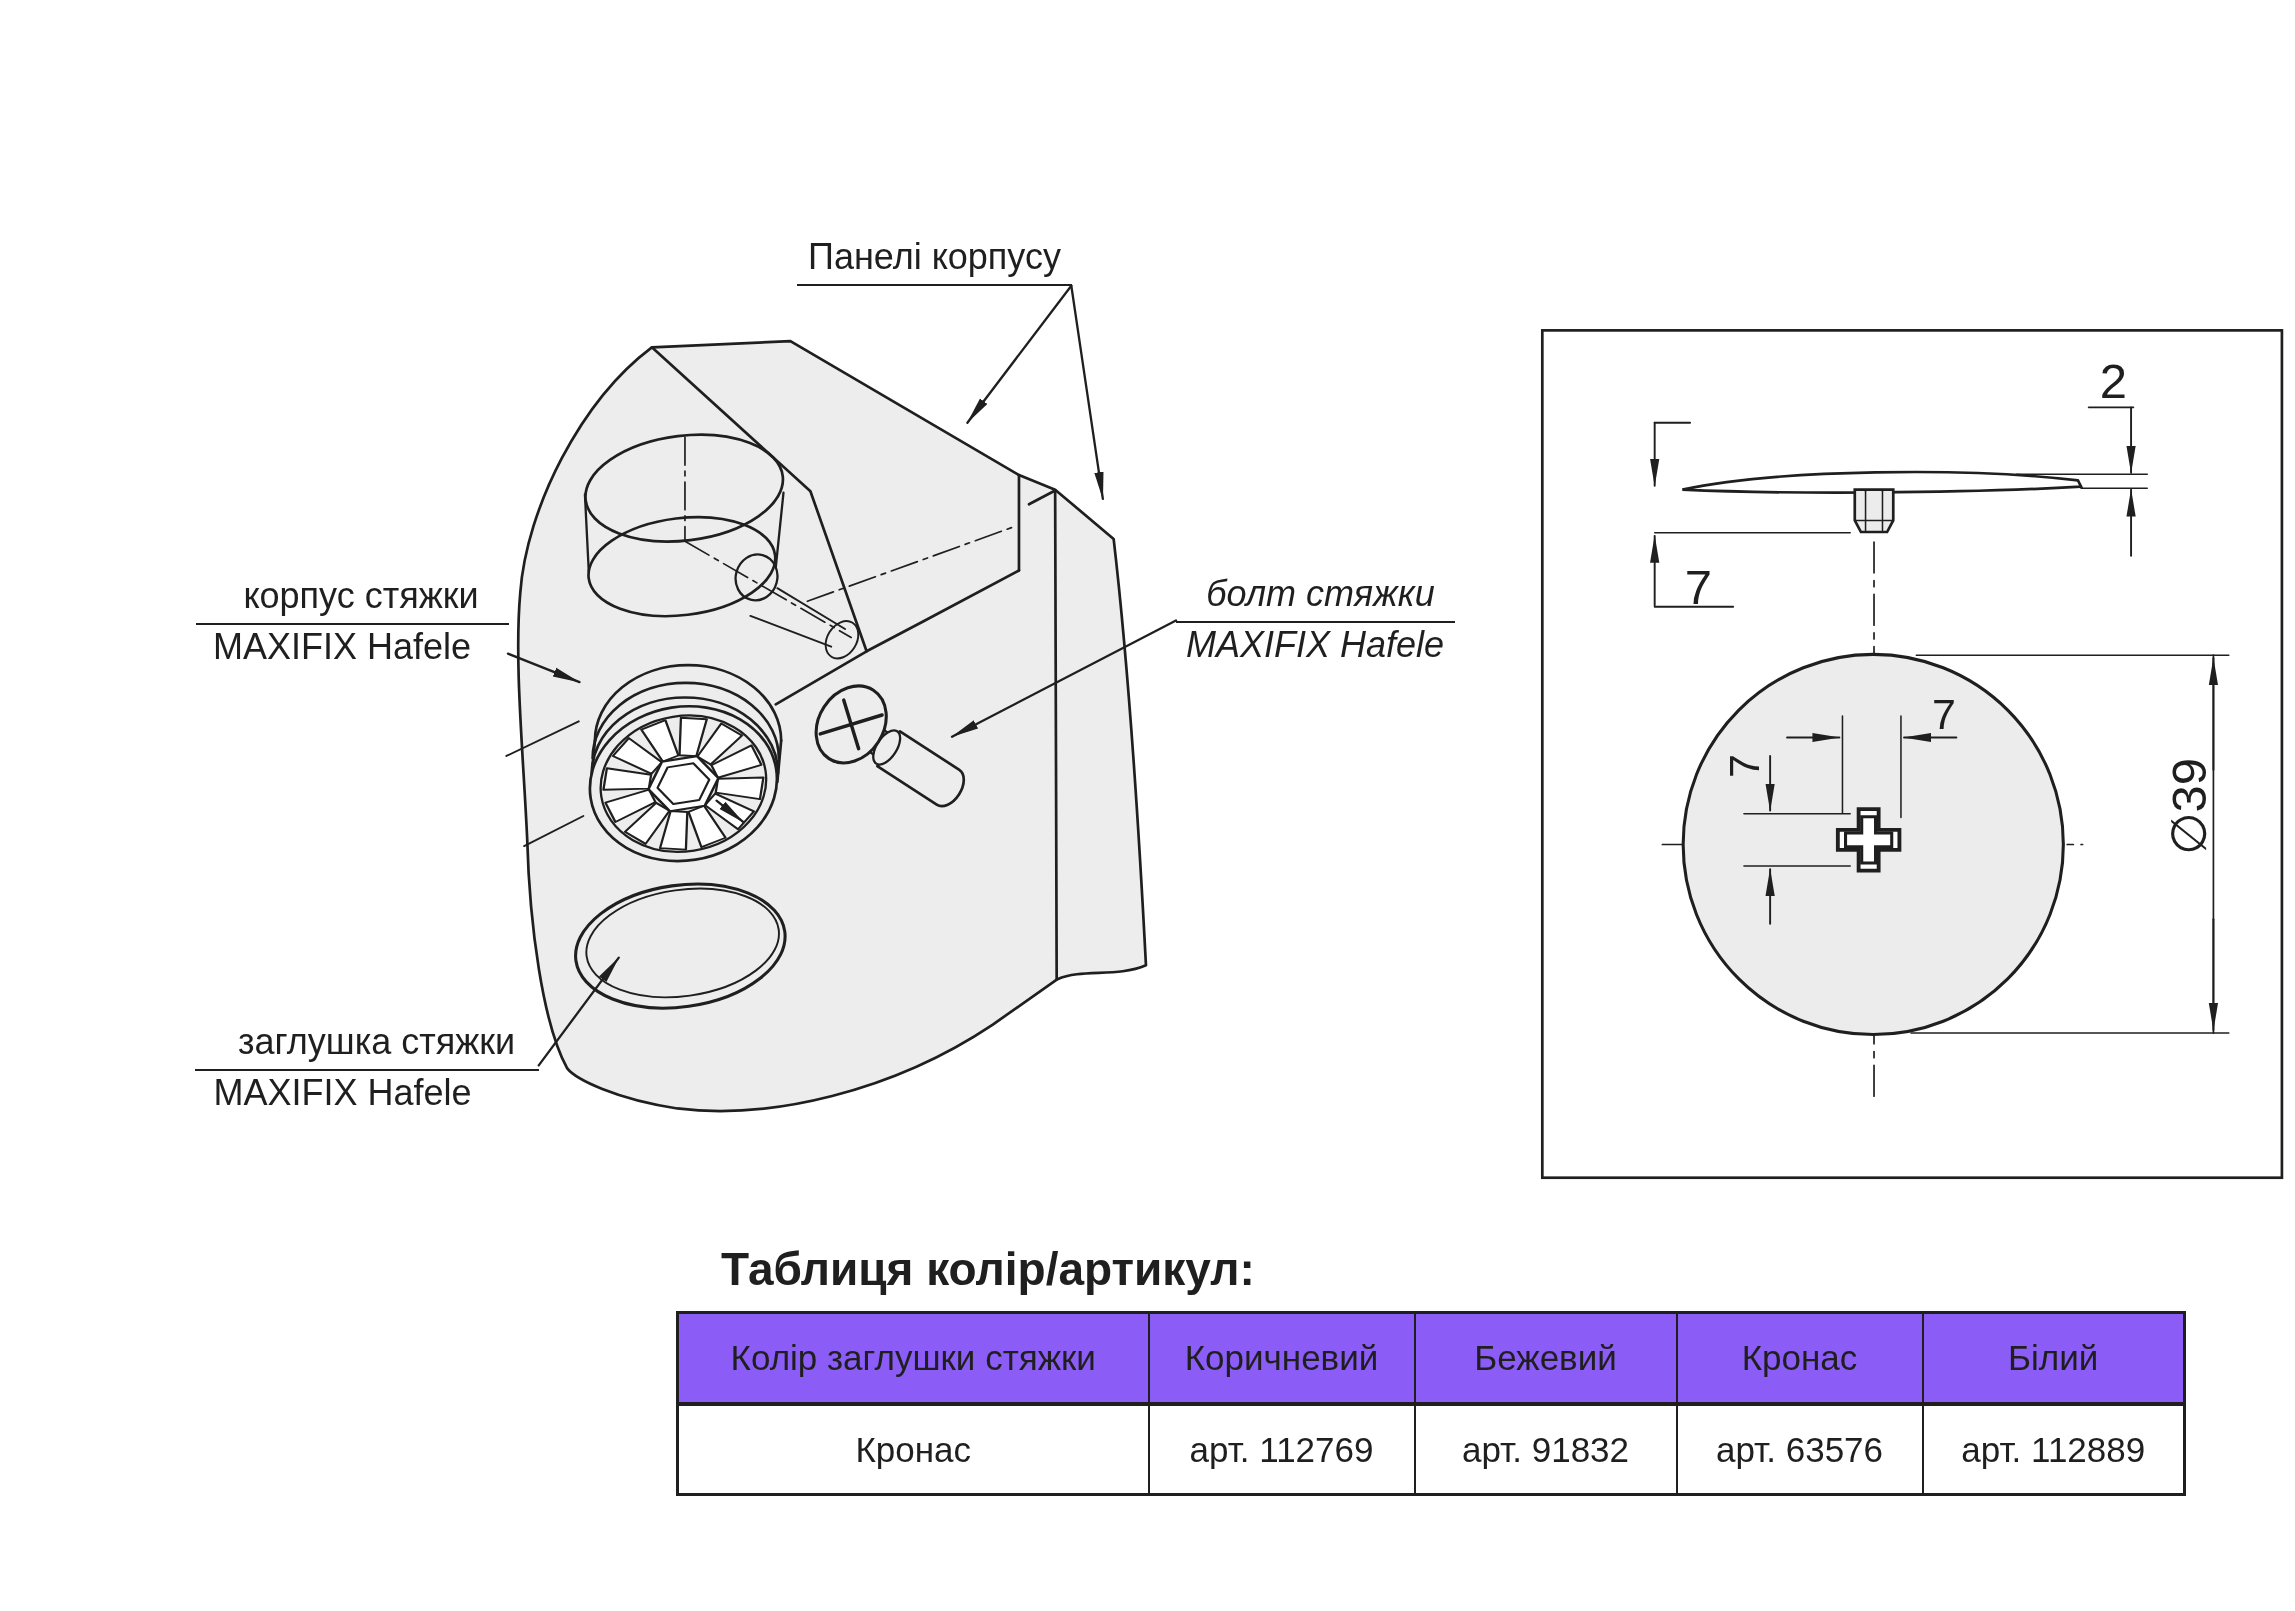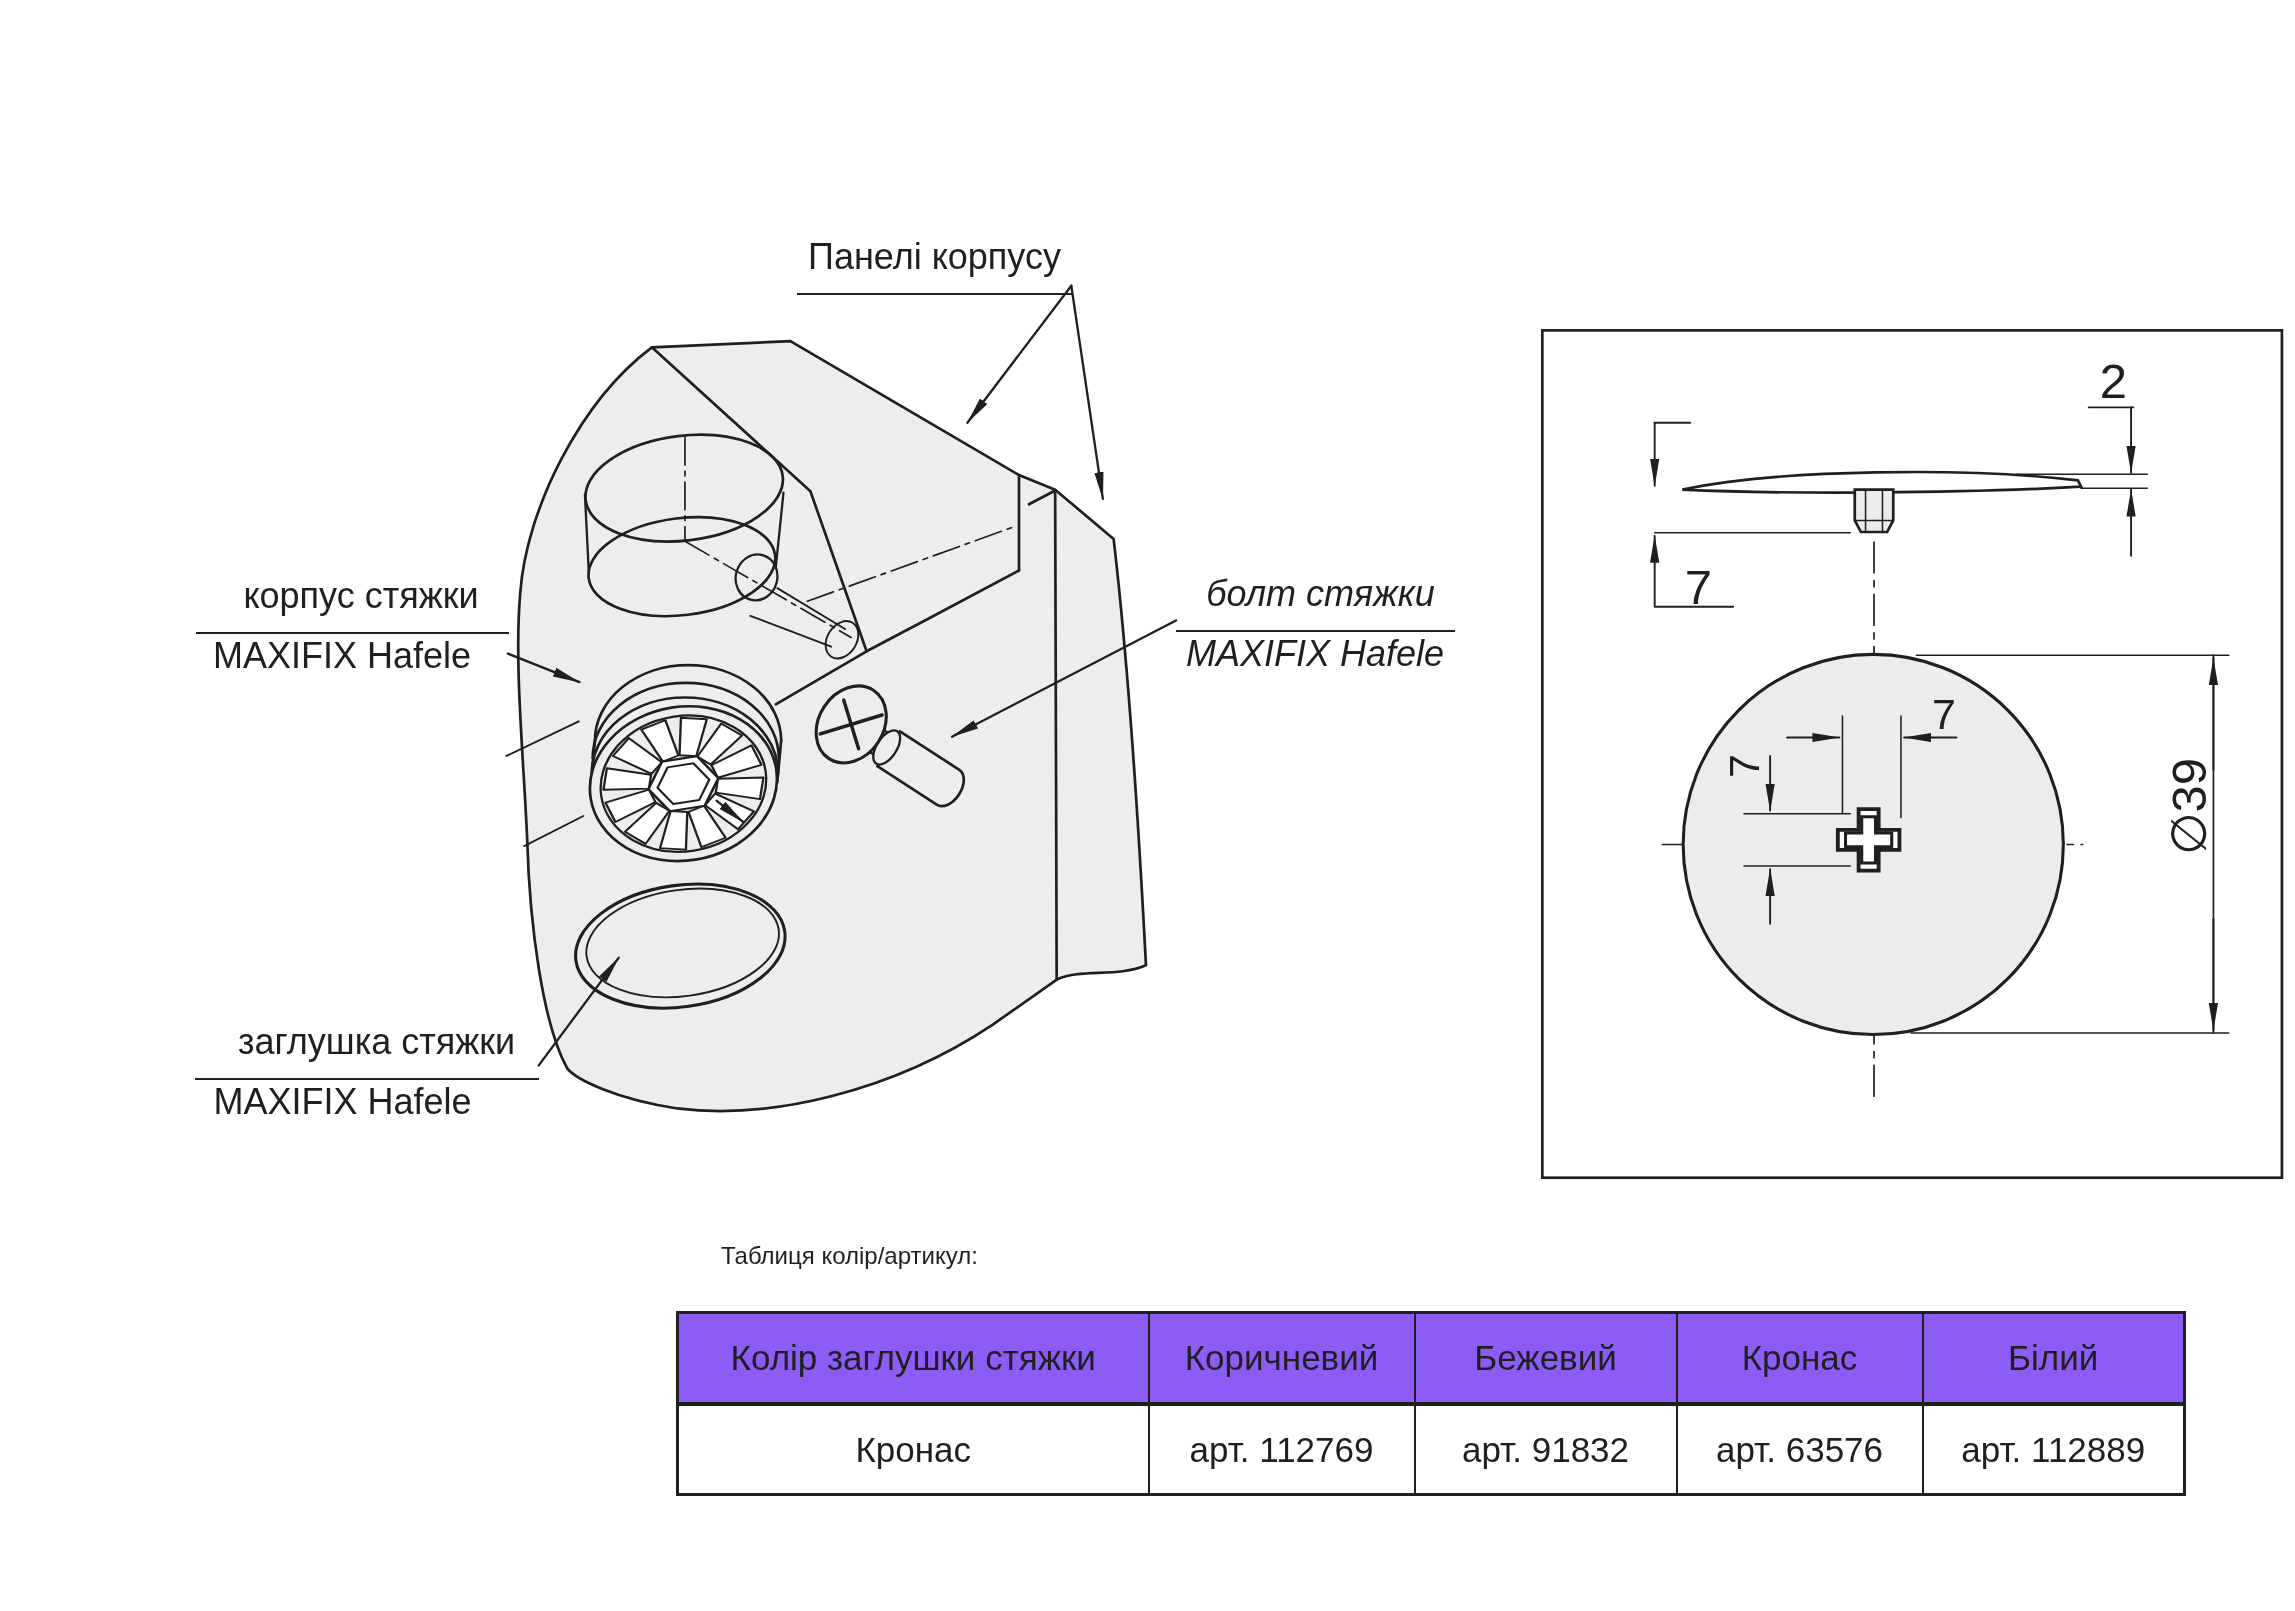--- a/index.html
+++ b/index.html
@@ -1,24 +1,24 @@
 <!DOCTYPE html>
 <html style="font-size:12.3px"><head>
 <meta charset="utf-8">
 <style>
   html,body{margin:0;padding:0;background:#fff;}
   .page{position:relative;width:2295px;height:1612px;background:#ffffff;overflow:hidden;
         font-family:"Liberation Sans","DejaVu Sans",sans-serif;color:#1f1f1f;}
   svg{position:absolute;left:0;top:0;}
   .lbl{position:absolute;font-size:36px;line-height:1.12;color:#1f1f1f;white-space:nowrap;}
-  .lbl .u{border-bottom:2.3px solid #1f1f1f;padding-bottom:16px;display:block;text-align:center;}
+  .lbl .u{border-bottom:2.3px solid #1f1f1f;padding-bottom:7px;display:block;text-align:center;}
   .dim{position:absolute;font-size:49px;color:#1f1f1f;text-align:center;}
   .dim.small{font-size:43px;}
   .rot{transform:rotate(-90deg);transform-origin:center center;}
-  .tbl-title{position:absolute;left:721px;top:1242px;font-size:24px;}
+  .tbl-title{position:absolute;left:721px;top:1242px;font-size:46px;font-weight:bold;}
   table.spec{position:absolute;left:676px;top:1311px;width:1506px;border-collapse:collapse;
              table-layout:fixed;font-size:35px;text-align:center;}
   table.spec th,table.spec td{border:2.3px solid #1f1f1f;font-weight:normal;padding:0;}
   table.spec thead th{background:#8b5cf6;height:88px;border-bottom:4.6px solid #1f1f1f;}
   table.spec tr.r1 td{height:87px;border-bottom:3.8px solid #1f1f1f;}
   table.spec tr.r2 td{height:89px;}
   table.spec{border:3.1px solid #1f1f1f;}
 </style>
 </head>
 <body>

